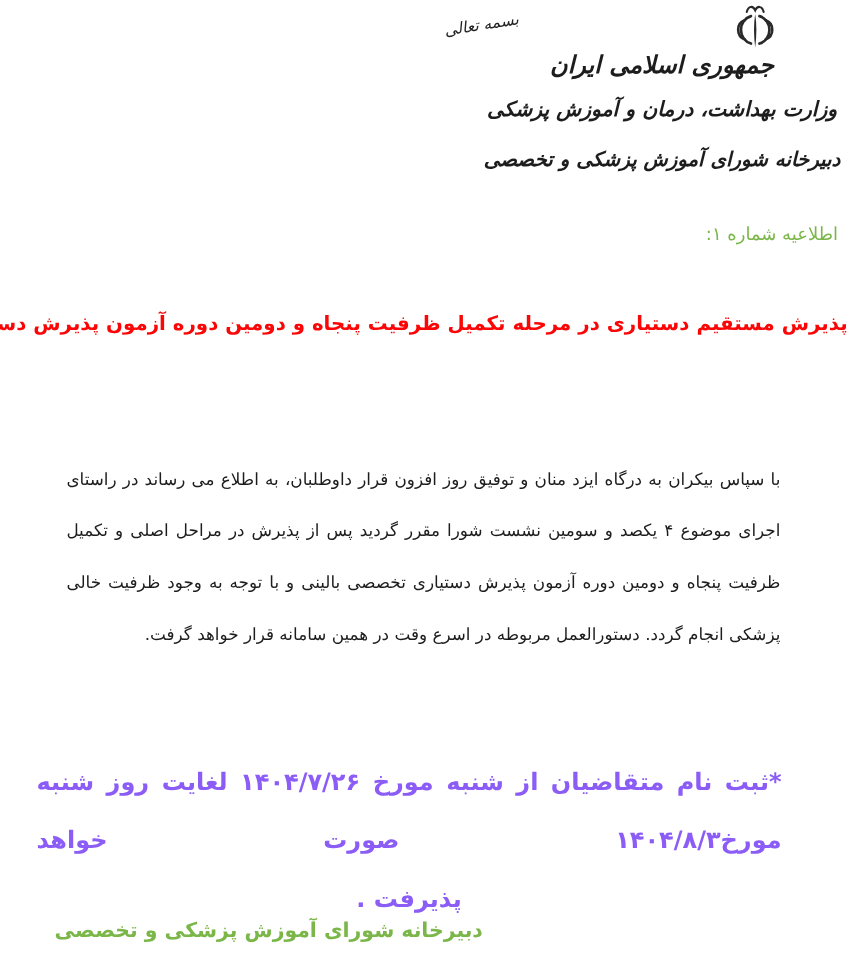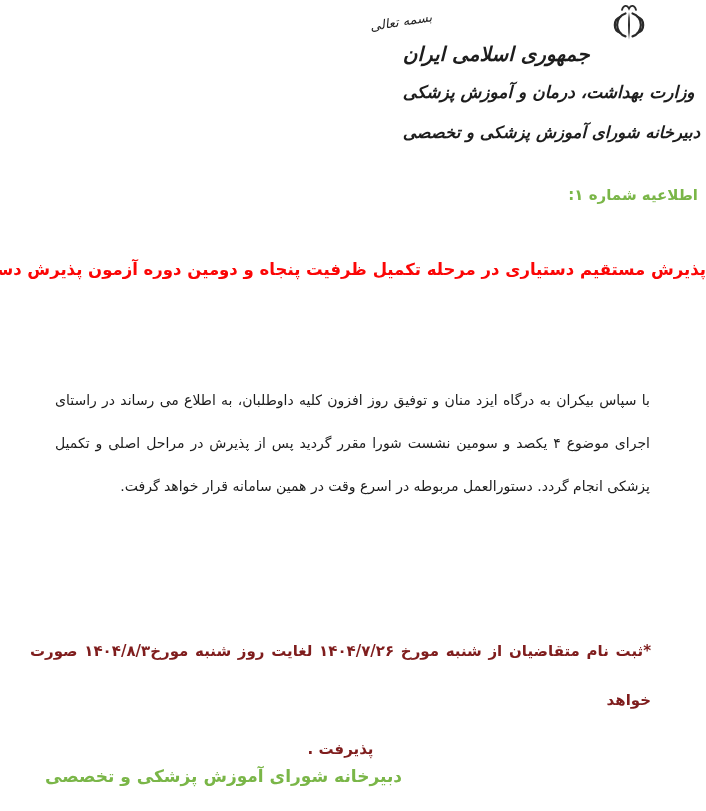--- a/index.html
+++ b/index.html
@@ -16,30 +16,30 @@
   .bismillah{
     position:absolute;left:362px;top:14px;width:78px;
     font-size:13px;font-style:italic;color:#222;
     transform:rotate(-9deg);
     text-align:center;white-space:nowrap;
   }
   .emblem{position:absolute;left:604px;top:2px;width:50px;height:44px;}
   .emblem svg{width:100%;height:100%;}
   .letterhead{
     position:absolute;right:6px;top:36px;
-    text-align:left;color:#1d1d1d;
+    text-align:center;color:#1d1d1d;
     font-style:italic;font-weight:bold;margin-left:18px;
   }
   .org1{font-size:20px;line-height:36px;}
   .org2{font-size:17px;line-height:40px;}
   .org3{font-size:16.5px;line-height:42px;}
   
   .notice-heading{
     position:absolute;right:8px;top:186px;
-    color:#7ab648;font-weight:bold;font-size:15px;
+    color:#7ab648;font-weight:normal;font-size:15px;
     white-space:nowrap;
   }
   
   .title{
     position:absolute;top:246px;left:0;right:0;
     text-align:center;color:#fb0606;font-weight:bold;font-size:16.5px;
   }
   .title .tline{line-height:47px;white-space:nowrap;}
   
   .bodytext{
@@ -47,21 +47,21 @@
     font-size:14px;color:#1c1c1c;
   }
   .jline{
     line-height:43px;
     text-align:justify;text-align-last:justify;
   }
   .lastline{text-align-last:right;}
   
   .rednote{
     position:absolute;top:627px;right:55px;left:30px;
-    color:#7f1d1d;font-weight:bold;font-size:15px;
+    color:#8b5cf6;font-weight:bold;font-size:20px;
   }
   .rednote .jline{line-height:49px;}
   .rednote .rline{line-height:49px;text-align:center;}
   
   .footer{
     position:absolute;top:766px;left:45px;
     color:#7ab648;font-weight:bold;font-size:17px;
     white-space:nowrap;direction:rtl;
   }
 </style>
@@ -91,22 +91,23 @@
     <div class="org3">دبیرخانه شورای آموزش پزشکی و تخصصی</div>
   </div>
 
   <div class="notice-heading">اطلاعیه شماره ۱:</div>
 
   <div class="title">
     <div class="tline">پذیرش مستقیم دستیاری در مرحله تکمیل ظرفیت پنجاه و دومین دوره آزمون پذیرش دستیار</div>
   </div>
 
   <div class="bodytext">
-    <div class="jline">با سپاس بیکران به درگاه ایزد منان و توفیق روز افزون کلیه داوطلبان، به اطلاع می رساند در راستای</div>
+    <div class="jline">با سپاس بیکران به درگاه ایزد منان و توفیق روز افزون قرار داوطلبان، به اطلاع می رساند در راستای</div>
     <div class="jline">اجرای موضوع ۴ یکصد و سومین نشست شورا مقرر گردید پس از پذیرش در مراحل اصلی و تکمیل</div>
+    <div class="jline">ظرفیت پنجاه و دومین دوره آزمون پذیرش دستیاری تخصصی بالینی و با توجه به وجود ظرفیت خالی</div>
     <div class="jline lastline">پزشکی انجام گردد. دستورالعمل مربوطه در اسرع وقت در همین سامانه قرار خواهد گرفت.</div>
   </div>
 
   <div class="rednote">
     <div class="jline">*ثبت نام متقاضیان از شنبه مورخ ۱۴۰۴/۷/۲۶ لغایت روز شنبه مورخ۱۴۰۴/۸/۳ صورت خواهد</div>
     <div class="rline">پذیرفت .</div>
   </div>
 
   <div class="footer">دبیرخانه شورای آموزش پزشکی و تخصصی</div>
 

